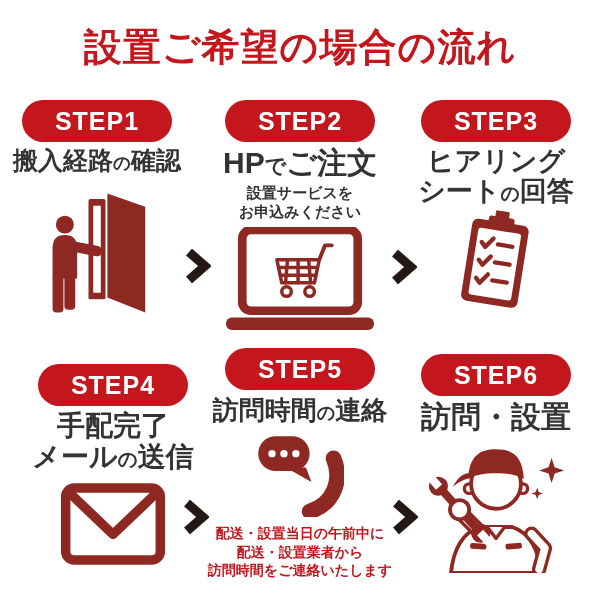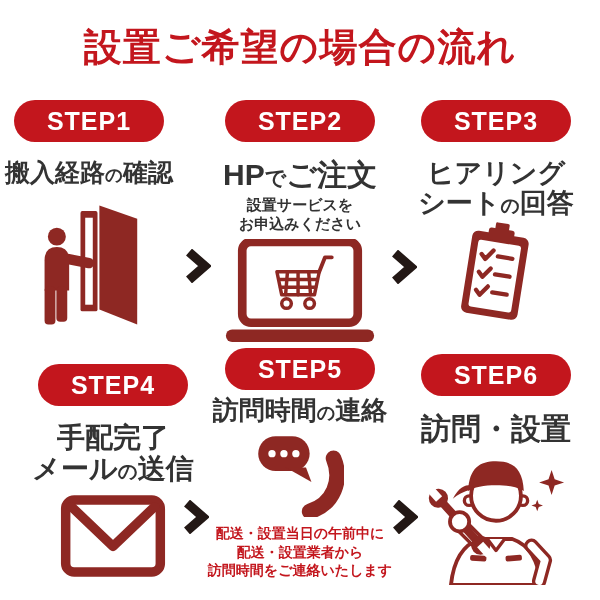--- a/index.html
+++ b/index.html
@@ -15,25 +15,25 @@
   }
   .title{
     position:absolute;top:22px;left:0;width:100%;text-align:center;margin:0;
     font-size:38px;font-weight:800;color:var(--accent);letter-spacing:1px;
   }
   .step{position:absolute;text-align:center;}
   .badge{
     display:inline-block;width:150px;height:42px;line-height:42px;border-radius:21px;
     background:var(--accent);color:#ffffff;font-size:25px;font-weight:800;letter-spacing:1px;
   }
-  .heading{font-weight:800;color:var(--ink);line-height:1.12;margin-top:16px;white-space:pre-line;}
+  .heading{font-weight:800;color:var(--ink);line-height:1.12;margin-top:4px;white-space:pre-line;}
   .ptc{font-size:0.7em;}
   .sub{font-size:15px;font-weight:700;color:var(--ink);line-height:1.28;margin-top:3px;white-space:pre-line;}
   .note{font-size:14px;font-weight:700;color:var(--accent);line-height:1.32;margin-top:3px;white-space:pre-line;}
-  #step1{left:0;top:100px;width:178px;}   #step1 .heading{font-size:25px;}
+  #step1{left:8px;top:100px;width:178px;}   #step1 .heading{font-size:25px;}
   #step2{left:206px;top:100px;width:188px;} #step2 .heading{font-size:30px;}
   #step3{left:398px;top:100px;width:196px;} #step3 .heading{font-size:27px;}
   #step4{left:24px;top:364px;width:178px;}   #step4 .heading{font-size:28px;}
   #step5{left:204px;top:348px;width:192px;} #step5 .heading{font-size:26px;margin-top:6px;}
   #step6{left:398px;top:354px;width:196px;} #step6 .heading{font-size:30px;}
   .ic1{margin-top:14px;} .ic2{margin-top:6px;} .ic3{margin-top:2px;}
   .ic4{margin-top:10px;} .ic5{margin-top:2px;} .ic6{margin-top:0px;}
   .arrow{position:absolute;width:26px;height:34px;}
   #arrow1{left:185px;top:249px;} #arrow2{left:391px;top:250px;}
   #arrow3{left:183px;top:500px;} #arrow4{left:392px;top:500px;}

